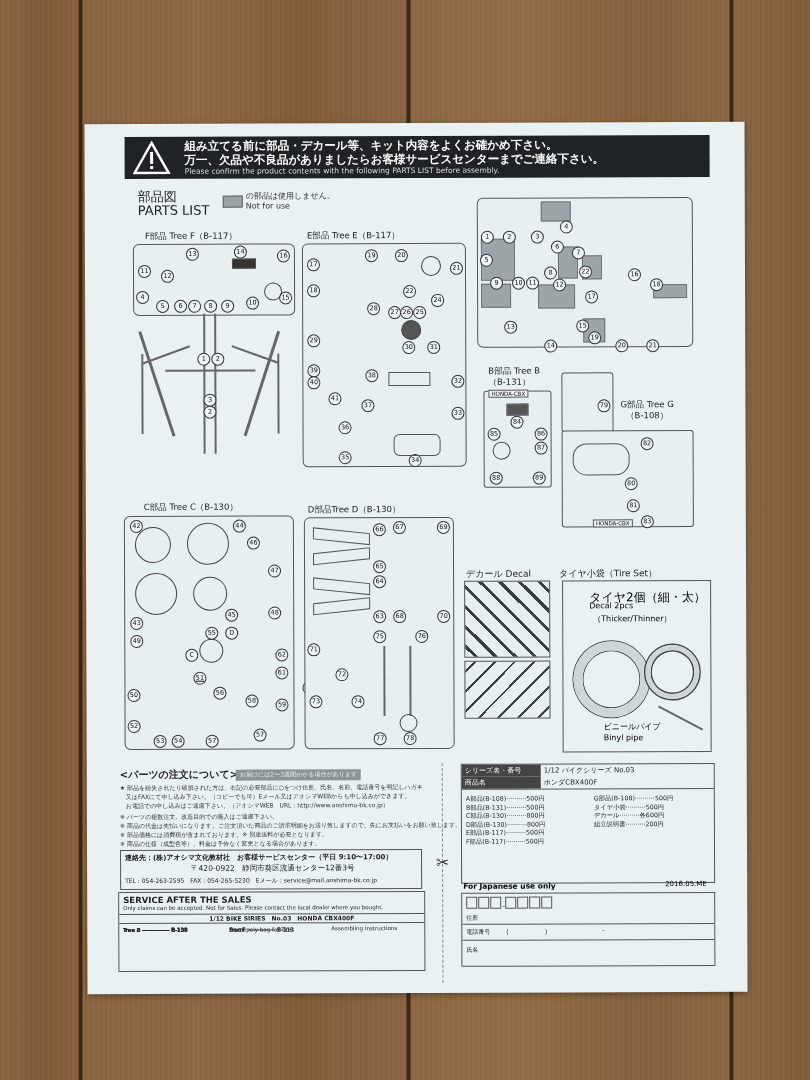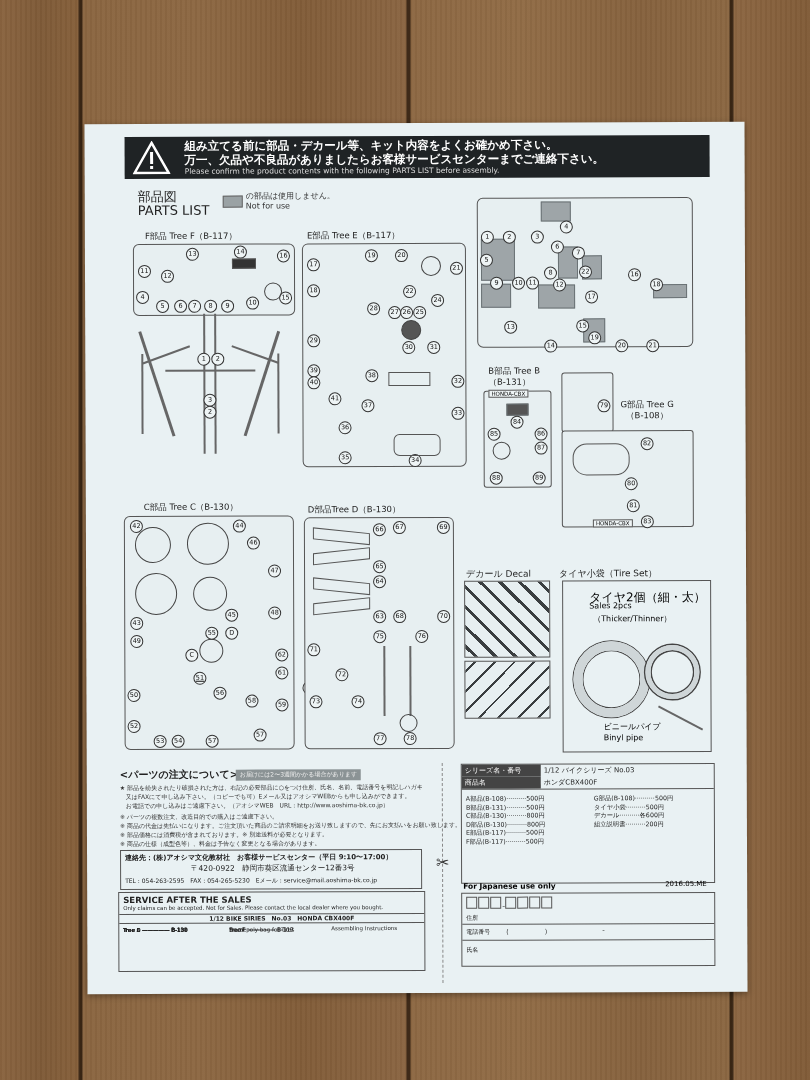--- a/index.html
+++ b/index.html
@@ -138,21 +138,21 @@
   </div>
 
   <div class="tree-label" style="left:222px;top:107px;">E部品 Tree E（B-117）</div>
   <div class="tree" style="left:217px;top:120px;width:162px;height:222px;">
     <div class="part-num" style="left:4px;top:14px;">17</div>
     <div class="part-num" style="left:4px;top:40px;">18</div>
     <div class="part-num" style="left:62px;top:5px;">19</div>
     <div class="part-num" style="left:92px;top:5px;">20</div>
     <div class="part-num" style="left:147px;top:18px;">21</div>
     <div class="part-num" style="left:100px;top:41px;">22</div>
-    <div class="part-num" style="left:128px;top:50px;">24</div>
+    <div class="part-num" style="left:128px;top:50px;border-radius:6px;">24</div>
     <div class="part-num" style="left:85px;top:62px;">27</div>
     <div class="part-num" style="left:97px;top:62px;">26</div>
     <div class="part-num" style="left:110px;top:62px;">25</div>
     <div class="part-num" style="left:64px;top:58px;">28</div>
     <div class="part-num" style="left:4px;top:90px;">29</div>
     <div class="part-num" style="left:99px;top:97px;">30</div>
     <div class="part-num" style="left:124px;top:97px;">31</div>
     <div class="part-num" style="left:4px;top:120px;">39</div>
     <div class="part-num" style="left:4px;top:132px;">40</div>
     <div class="part-num" style="left:62px;top:125px;">38</div>
@@ -295,21 +295,21 @@
     <div class="circ-part" style="left:94px;top:196px;width:16px;height:16px;"></div>
   </div>
 
   <div class="tree-label" style="left:380px;top:445px;font-size:9px;">デカール Decal</div>
   <div style="position:absolute;left:378px;top:458px;width:84px;height:75px;border:1px solid #555;background:repeating-linear-gradient(45deg,#e7eff1 0 6px,#3a3e40 6px 9px,#e7eff1 9px 14px);"></div>
   <div style="position:absolute;left:378px;top:538px;width:84px;height:56px;border:1px solid #555;background:repeating-linear-gradient(-45deg,#e7eff1 0 7px,#3a3e40 7px 9px,#e7eff1 9px 14px);"></div>
 
   <div class="tree-label" style="left:473px;top:445px;font-size:9px;">タイヤ小袋（Tire Set）</div>
   <div style="position:absolute;left:476px;top:458px;width:147px;height:170px;border:1.5px solid #555;">
     <div style="position:absolute;left:26px;top:8px;font-size:12px;">タイヤ2個（細・太）</div>
-    <div style="position:absolute;left:26px;top:20px;font-size:8px;">Sales 2pcs</div>
+    <div style="position:absolute;left:26px;top:20px;font-size:8px;">Decal 2pcs</div>
     <div style="position:absolute;left:30px;top:32px;font-size:8px;">（Thicker/Thinner）</div>
     <div class="circ-part" style="left:10px;top:60px;width:58px;height:58px;border-width:9px;border-color:#cfd6d8;box-shadow:0 0 0 1px #444, inset 0 0 0 1px #444;"></div>
     <div class="circ-part" style="left:82px;top:64px;width:44px;height:44px;border-width:5px;border-color:#cfd6d8;box-shadow:0 0 0 1.5px #444, inset 0 0 0 1.5px #444;"></div>
     <div class="frame-line" style="left:92px;top:136px;width:50px;height:2px;transform:rotate(28deg);"></div>
     <div style="position:absolute;left:40px;top:140px;font-size:8px;">ビニールパイプ</div>
     <div style="position:absolute;left:40px;top:152px;font-size:8px;">Binyl pipe</div>
   </div>
 
   <div class="order-box">
     <div class="order-title">&lt;パーツの注文について&gt;</div>

